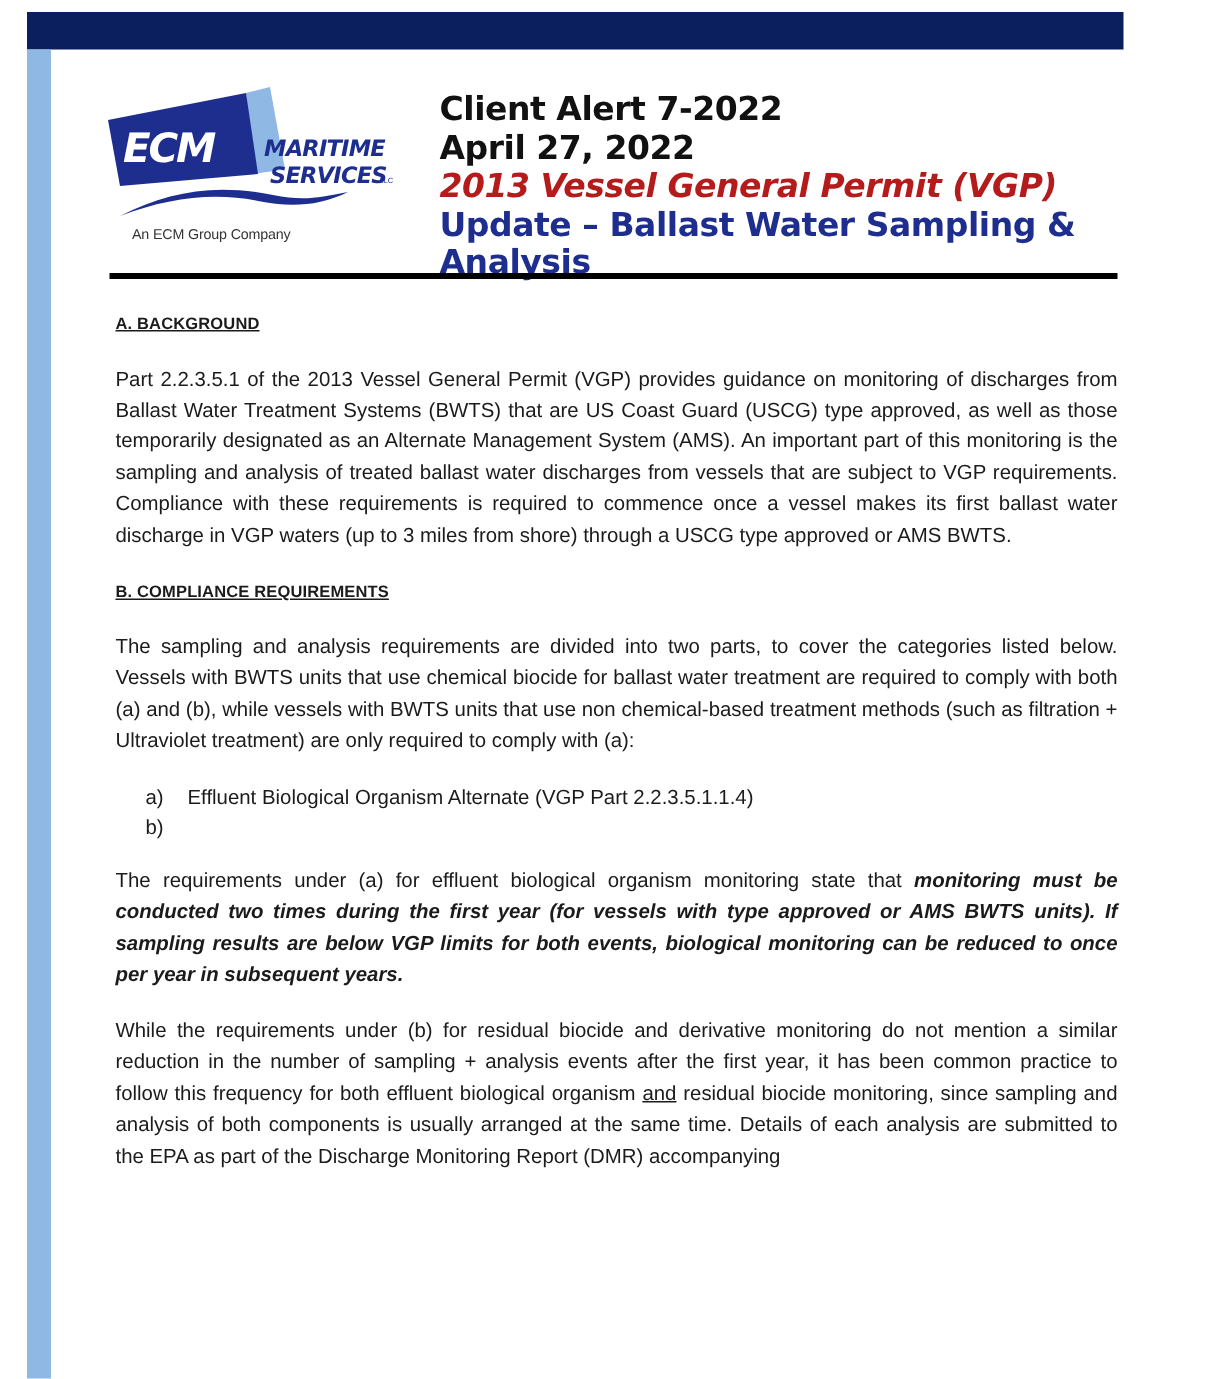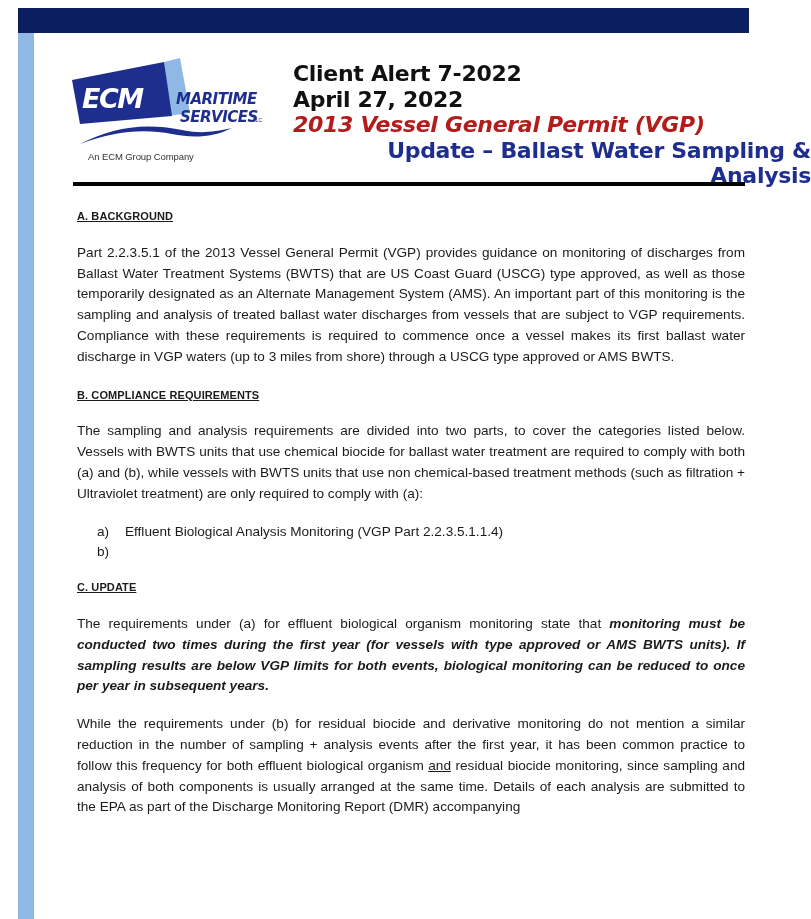--- a/index.html
+++ b/index.html
@@ -53,21 +53,21 @@
       left: 293px;
       top: 61px;
       font-family: "DejaVu Sans", sans-serif;
       font-weight: bold;
       font-size: 22px;
       line-height: 25.5px;
       letter-spacing: -0.3px;
     }
     .header-text .line-black { color: #111111; }
     .header-text .line-red { color: #b41c1c; font-style: italic; }
-    .header-text .line-blue { color: #1e2e8f; text-align: right; }
+    .header-text .line-blue { color: #1e2e8f; }
     .rule {
       position: absolute;
       left: 73px;
       top: 182px;
       width: 672px;
       height: 4px;
       background: #000;
     }
     .content {
       position: absolute;
@@ -146,24 +146,23 @@
 <div class="content">
   <div class="section-heading">A. BACKGROUND</div>
   <p class="para">Part 2.2.3.5.1 of the 2013 Vessel General Permit (VGP) provides guidance on monitoring of discharges from Ballast Water Treatment Systems (BWTS) that are US Coast Guard (USCG) type approved, as well as those temporarily designated as an Alternate Management System (AMS). An important part of this monitoring is the sampling and analysis of treated ballast water discharges from vessels that are subject to VGP requirements. Compliance with these requirements is required to commence once a vessel makes its first ballast water discharge in VGP waters (up to 3 miles from shore) through a USCG type approved or AMS BWTS.</p>
 
   <div class="section-heading">B. COMPLIANCE REQUIREMENTS</div>
   <p class="para">The sampling and analysis requirements are divided into two parts, to cover the categories listed below. Vessels with BWTS units that use chemical biocide for ballast water treatment are required to comply with both (a) and (b), while vessels with BWTS units that use non chemical-based treatment methods (such as filtration + Ultraviolet treatment) are only required to comply with (a):</p>
 
   <ul class="list">
     <li>
       <span class="marker">a)</span>
-      <span>Effluent Biological Analysis Monitoring (VGP Part 2.2.3.5.1.1.4)</span>
+      <span>Effluent Biological Organism Alternate (VGP Part 2.2.3.5.1.1.4)</span>
     </li>
     <li>
       <span class="marker">b)</span>
     </li>
   </ul>
 
-  <div class="section-heading">C. UPDATE</div>
   <p class="para"><span>The requirements under (a) for effluent biological organism monitoring state that </span><span class="emph">monitoring must be conducted two times during the first year (for vessels with type approved or AMS BWTS units). If sampling results are below VGP limits for both events, biological monitoring can be reduced to once per year in subsequent years.</span></p>
 
   <p class="para"><span>While the requirements under (b) for residual biocide and derivative monitoring do not mention a similar reduction in the number of sampling + analysis  events after the first year, it has been common practice to follow this frequency for both effluent biological organism </span><span class="underline">and</span><span> residual biocide monitoring, since sampling and analysis of both components is usually arranged at the same time. Details of each analysis are submitted to the EPA as part of the Discharge Monitoring Report (DMR) accompanying</span></p>
 </div>
 
 </body></html>

